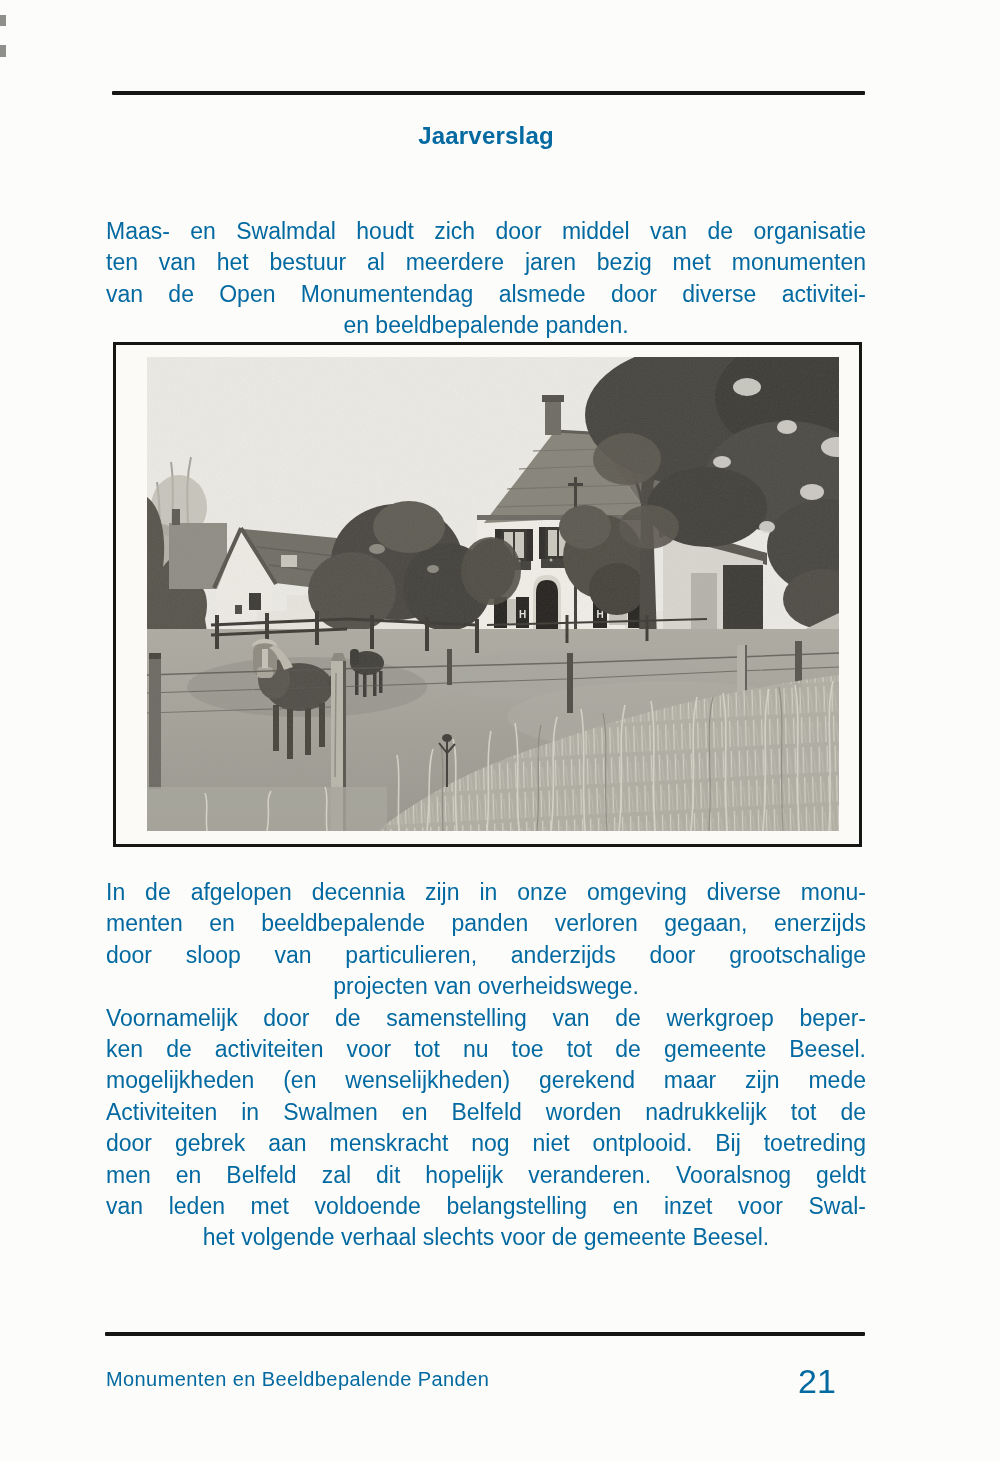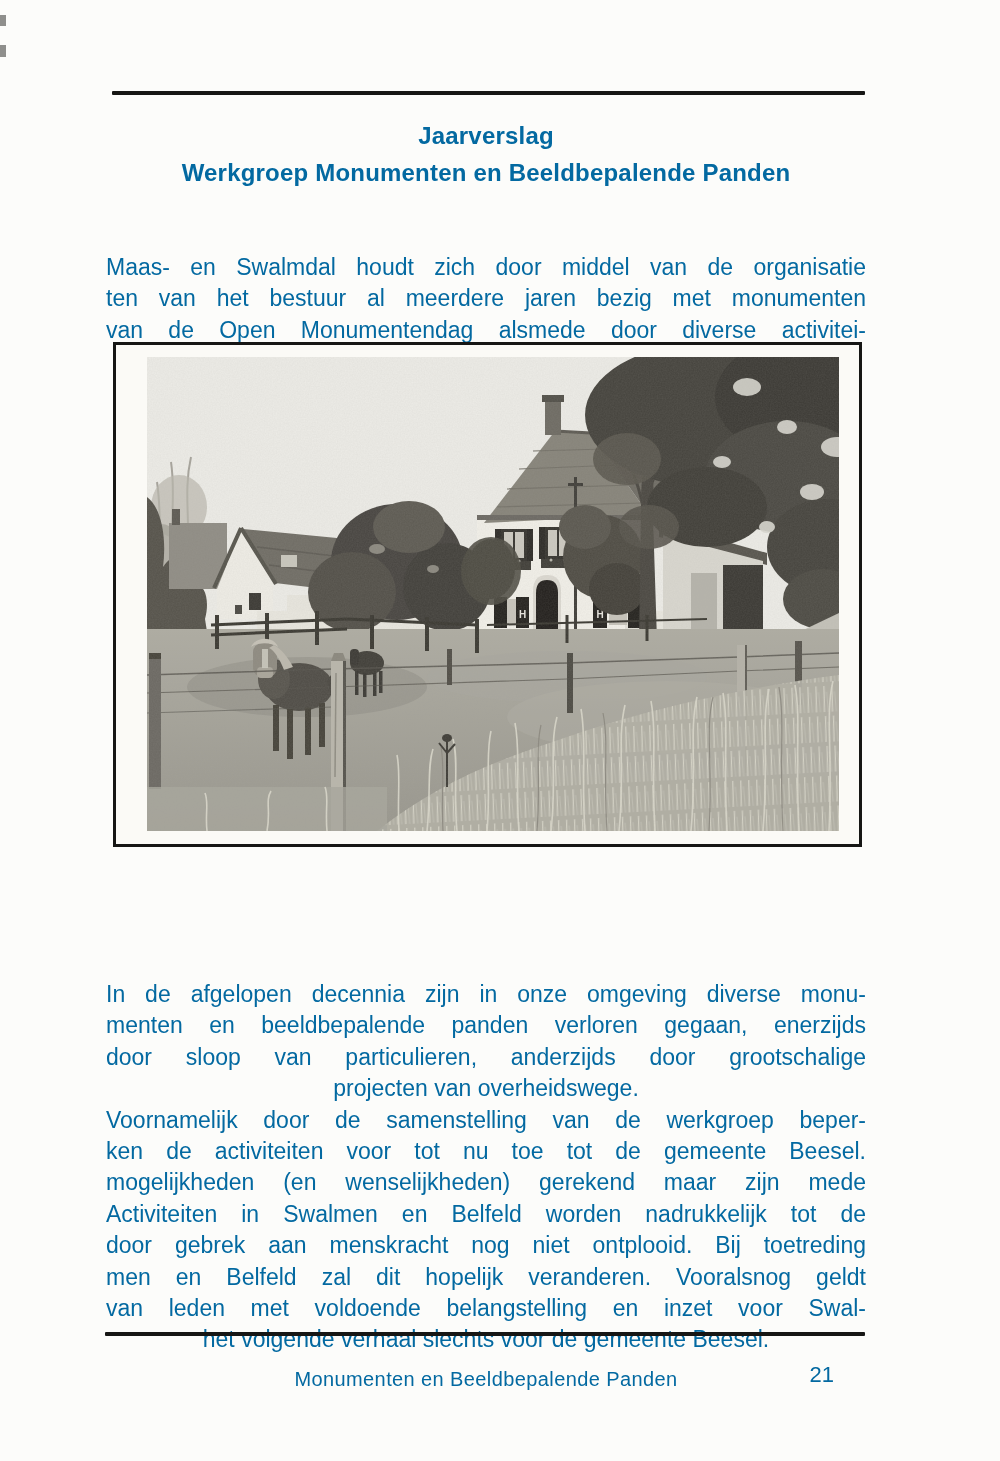--- a/index.html
+++ b/index.html
@@ -10,46 +10,45 @@
   }
   .scan-mark{position:absolute;left:0;width:6px;background:#8f8f8c;}
   .scan-mark.m1{top:15px;height:11px;}
   .scan-mark.m2{top:45px;height:12px;}
   .rule{position:absolute;background:#161614;border-radius:1px;}
   .rule-top{left:112px;top:91px;width:753px;height:4px;}
   .rule-bottom{left:105px;top:1332px;width:760px;height:4px;}
   .title{position:absolute;left:106px;top:117px;width:760px;margin:0;
     text-align:center;font-size:24px;line-height:37px;font-weight:bold;letter-spacing:.2px;}
   .title span{display:block;}
-  .para{position:absolute;left:106px;width:760px;font-size:23px;line-height:31.4px;margin-top:36px;}
+  .para{position:absolute;left:106px;width:760px;font-size:23px;line-height:31.4px;}
   .intro{top:216px;}
-  .bodytext{top:943px;}
+  .bodytext{top:877px;}
   .jline{text-align:justify;text-align-last:justify;height:31.4px;overflow:visible;}
   .lastline{text-align:center;height:31.4px;}
   .photo-frame{position:absolute;left:113px;top:342px;width:749px;height:505px;margin:0;
     border:3px solid #161614;background:#fbfaf6;box-sizing:border-box;}
   .photo{position:absolute;left:31px;top:12px;width:692px;height:474px;display:block;}
   .footer-caption{position:absolute;left:106px;top:1368px;width:760px;
-    text-align:center;font-size:20px;letter-spacing:.4px;}
-  .page-number{position:absolute;left:764px;top:1362px;width:70px;
-    text-align:right;font-size:22px;}
+    text-align:left;font-size:20px;letter-spacing:.4px;}
+  .page-number{position:absolute;left:782px;top:1362px;width:70px;
+    text-align:center;font-size:34px;}
 </style>
 </head>
 <body>
 
 <div class="page">
 
   <div class="scan-mark m1"></div>
   <div class="scan-mark m2"></div>
 
   <div class="rule rule-top"></div>
 
   <h1 class="title">
     <span>Jaarverslag</span>
-    <span>Werkgroep Monumenten en Beeldbepalende Panden</span>
   </h1>
 
   <div class="para intro">
     <div class="jline">Maas- en Swalmdal houdt zich door middel van de organisatie</div>
     <div class="jline">ten van het bestuur al meerdere jaren bezig met monumenten</div>
     <div class="jline">van de Open Monumentendag alsmede door diverse activitei-</div>
     <div class="lastline">en beeldbepalende panden.</div>
   </div>
 
   <figure class="photo-frame">

